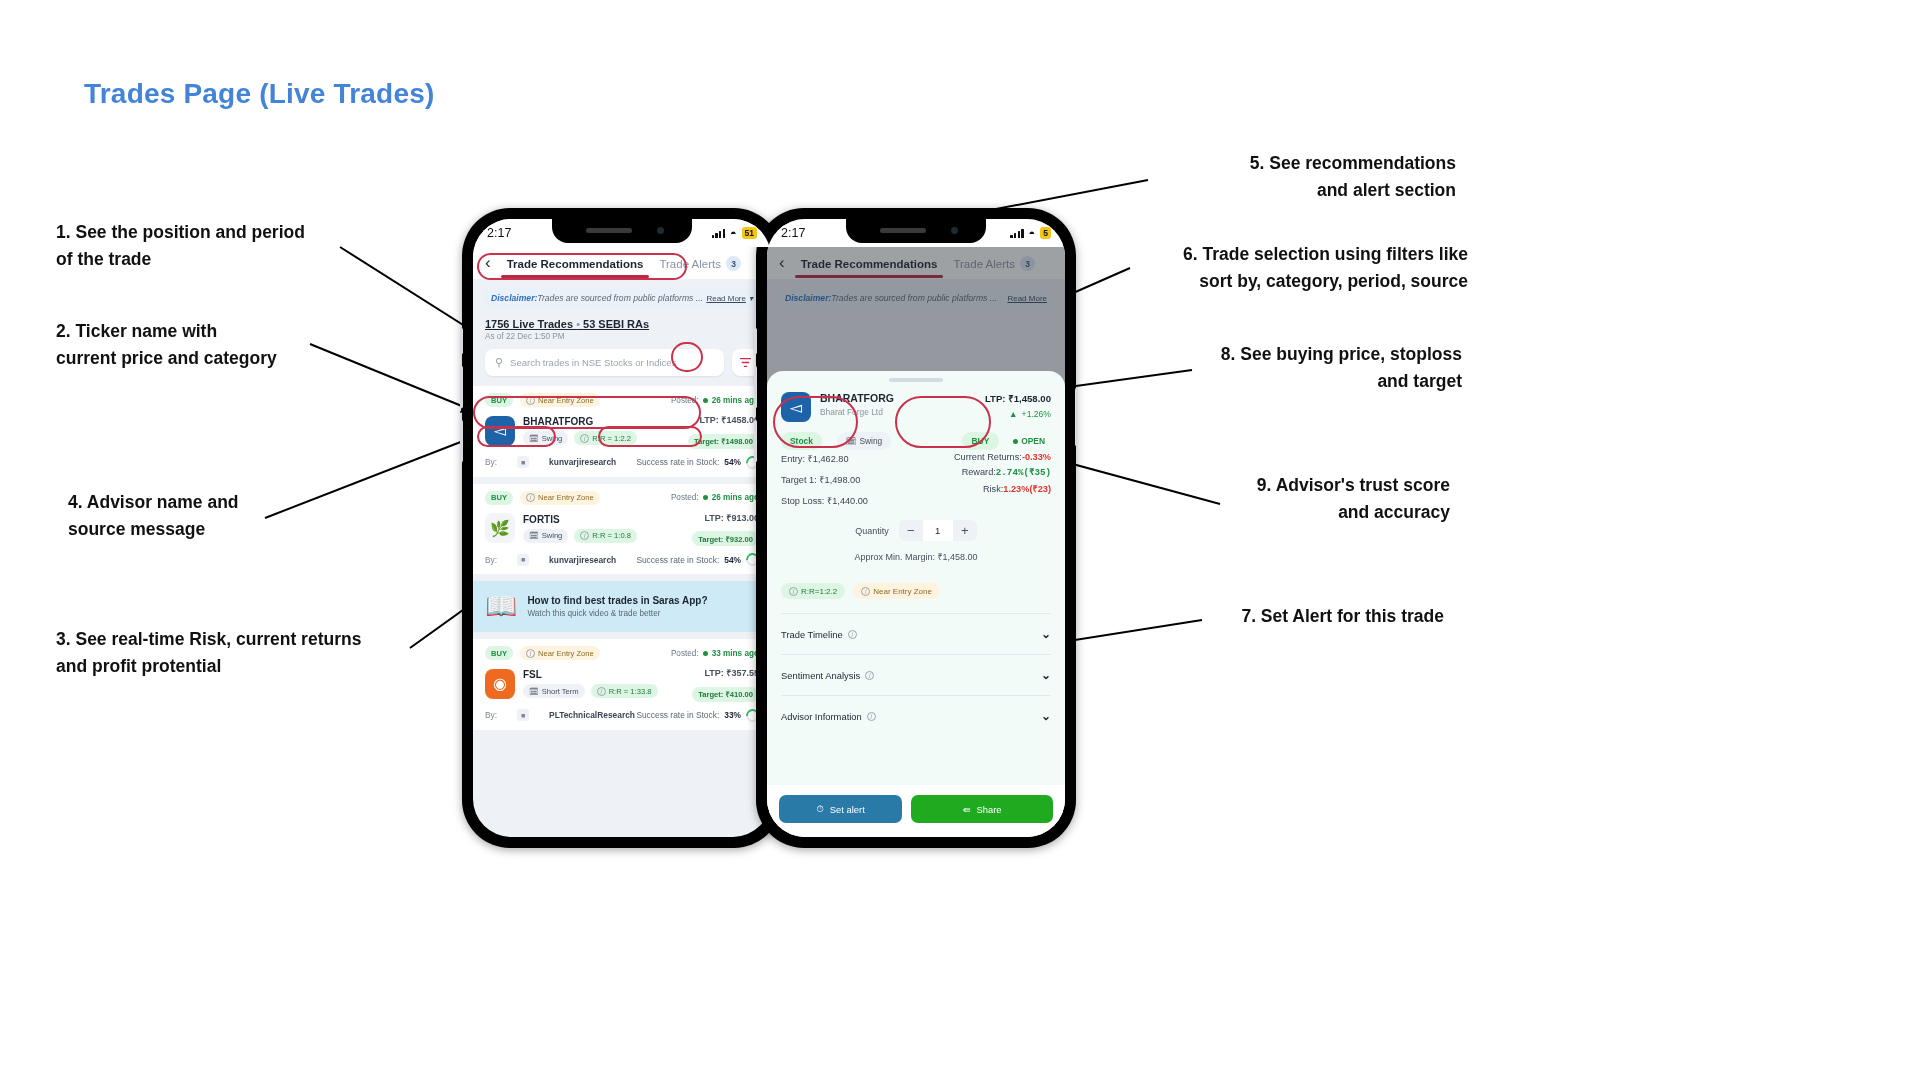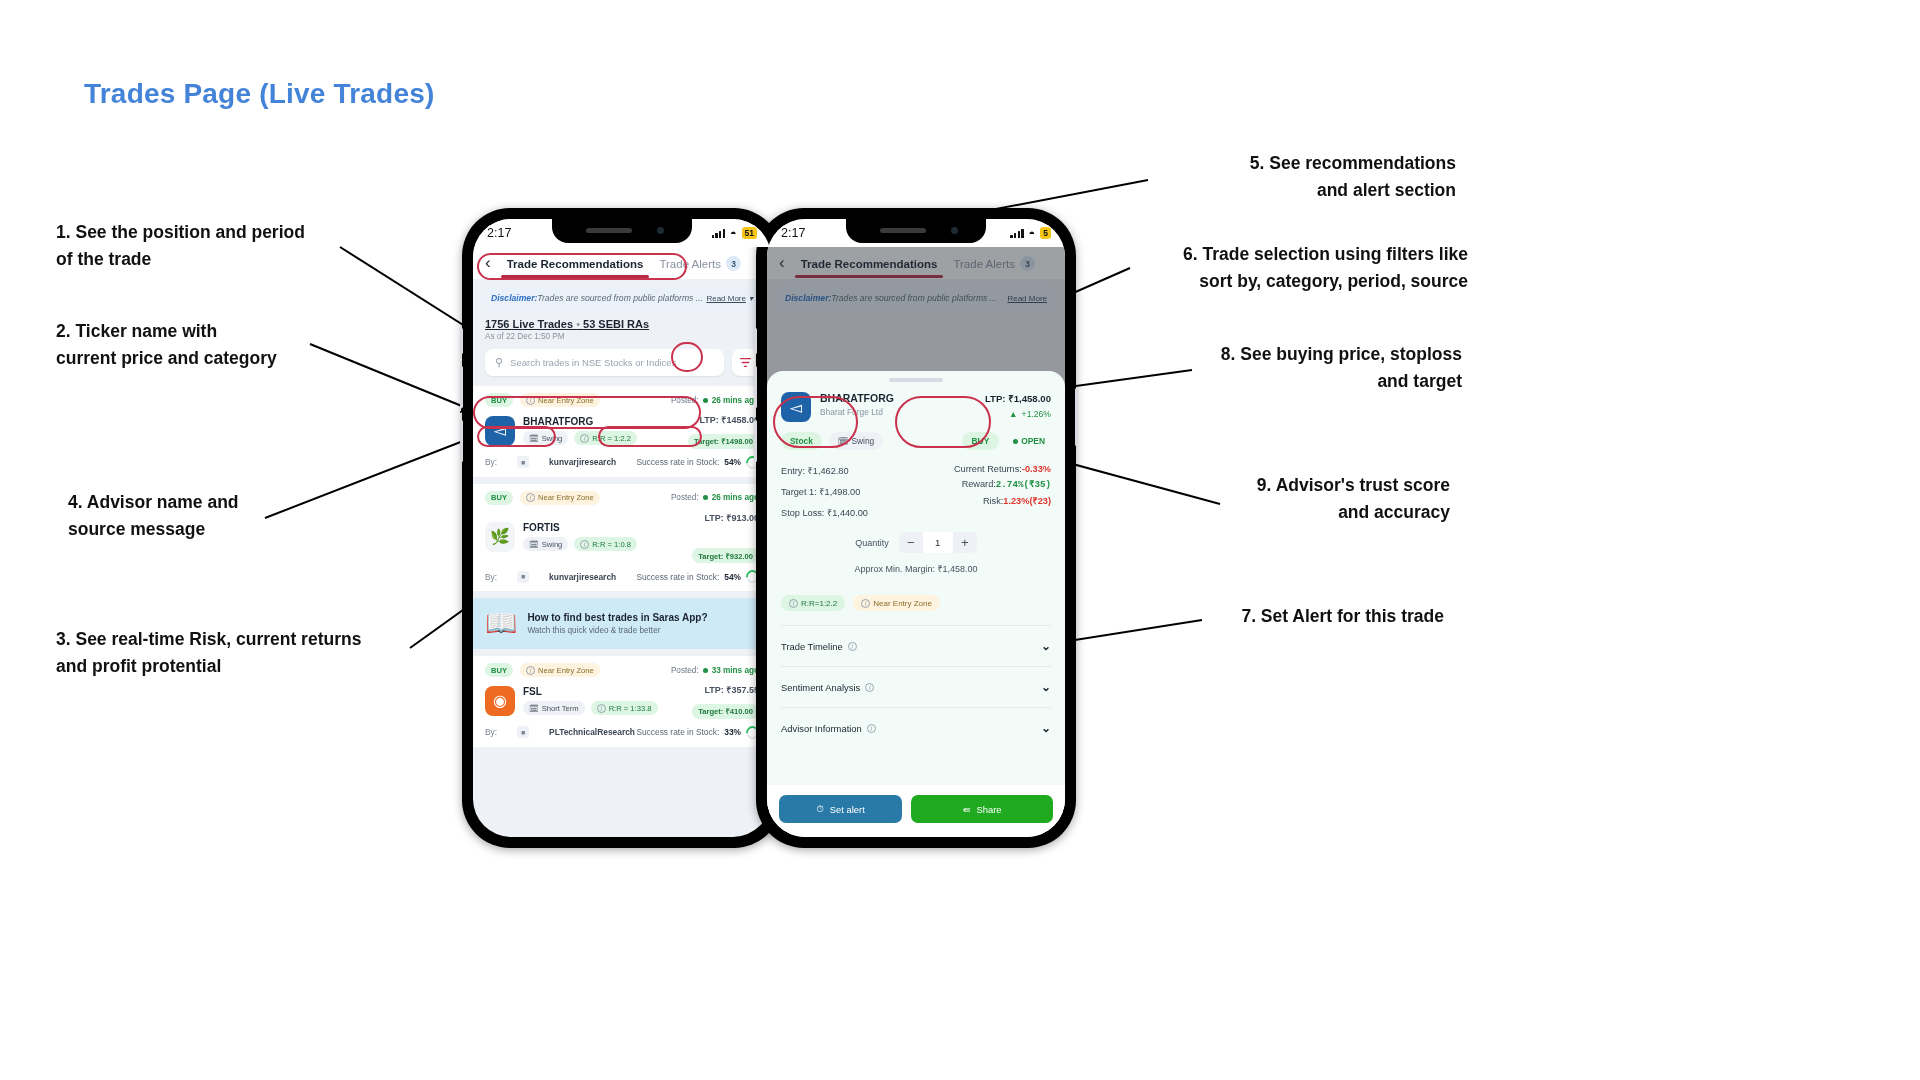--- a/index.html
+++ b/index.html
@@ -120,23 +120,23 @@
   .dim { position:absolute; inset:0; background:rgba(40,46,54,.45); z-index:10;}
   .sheet { position:absolute; left:0; right:0; bottom:0; top:152px; background:#f3fbf8; border-top-left-radius:16px; border-top-right-radius:16px; z-index:12; display:flex; flex-direction:column;}
   .grabber { width:54px; height:4px; background:#d4dbe3; border-radius:3px; margin:7px auto 0; }
   .sheet .inner { padding: 10px 14px 0; flex:1; overflow:hidden;}
   .sh-head { display:flex; align-items:flex-start; gap:9px;}
   .sh-head .nm { font-size:10.5px; font-weight:bold; color:#1b2430;}
   .sh-head .sub { font-size:8.4px; color:#8a93a0; margin-top:3px;}
   .sh-head .pr { margin-left:auto; text-align:right;}
   .sh-head .pr .ltp { font-size:9.6px; color:#1b2430; font-weight:bold;}
   .sh-head .pr .chg { font-size:8.6px; color:#1f8f42; margin-top:4px; display:flex; align-items:center; gap:4px; justify-content:flex-end;}
-  .sh-tags { display:flex; align-items:flex-end; gap:7px; margin-top:10px;}
+  .sh-tags { display:flex; align-items:flex-end; gap:15px; margin-top:10px;}
   .sh-tags .right { margin-left:auto; display:flex; align-items:center; gap:8px;}
-  .kpi { display:flex; margin-top:14px; }
+  .kpi { display:flex; margin-top:2px; }
   .kpi .left { flex:1; display:flex; flex-direction:column; gap:8px; }
   .kpi .right { flex:1; display:flex; flex-direction:column; gap:4px; align-items:flex-end; text-align:right;}
   .kpi .k { font-size:9.2px; color:#3a4553;}
   .kpi .k .neg { color:#e0342c; font-weight:bold;}
   .kpi .k .pos { color:#1f8f42; font-weight:bold;font-family:Liberation Mono, monospace;}
   .qtyrow { display:flex; align-items:center; justify-content:center; gap:10px; margin-top:13px;}
   .qtyrow .lbl { font-size:9px; color:#46505e;}
   .stepper { display:flex; align-items:center; background:#eef1f6; border-radius:6px; overflow:hidden;}
   .stepper .btn { width:24px; height:21px; display:flex; align-items:center; justify-content:center; font-size:13px; color:#46505e;}
   .stepper .val { width:30px; height:21px; background:#fff; display:flex; align-items:center; justify-content:center; font-size:9.5px; color:#1b2430;}
@@ -337,21 +337,21 @@
               <span>Swing</span>
             </span>
             <span class="pill rr">
               <span class="info-i">i</span>
               <span>R:R = 1:0.8</span>
             </span>
           </div>
         </span>
         <span class="priceblock">
           <div class="ltp">LTP: ₹913.00</div>
-          <div style="margin-top:21px"><span class="pill target">Target: ₹932.00</span></div>
+          <div style="margin-top:4px"><span class="pill target">Target: ₹932.00</span></div>
         </span>
       </div>
       <div class="botrow">
         <span class="by">
           <span>By:</span>
           <span class="av">■</span>
           <span class="nm">kunvarjiresearch</span>
         </span>
         <span class="success">
           <span>Success rate in Stock:</span>

